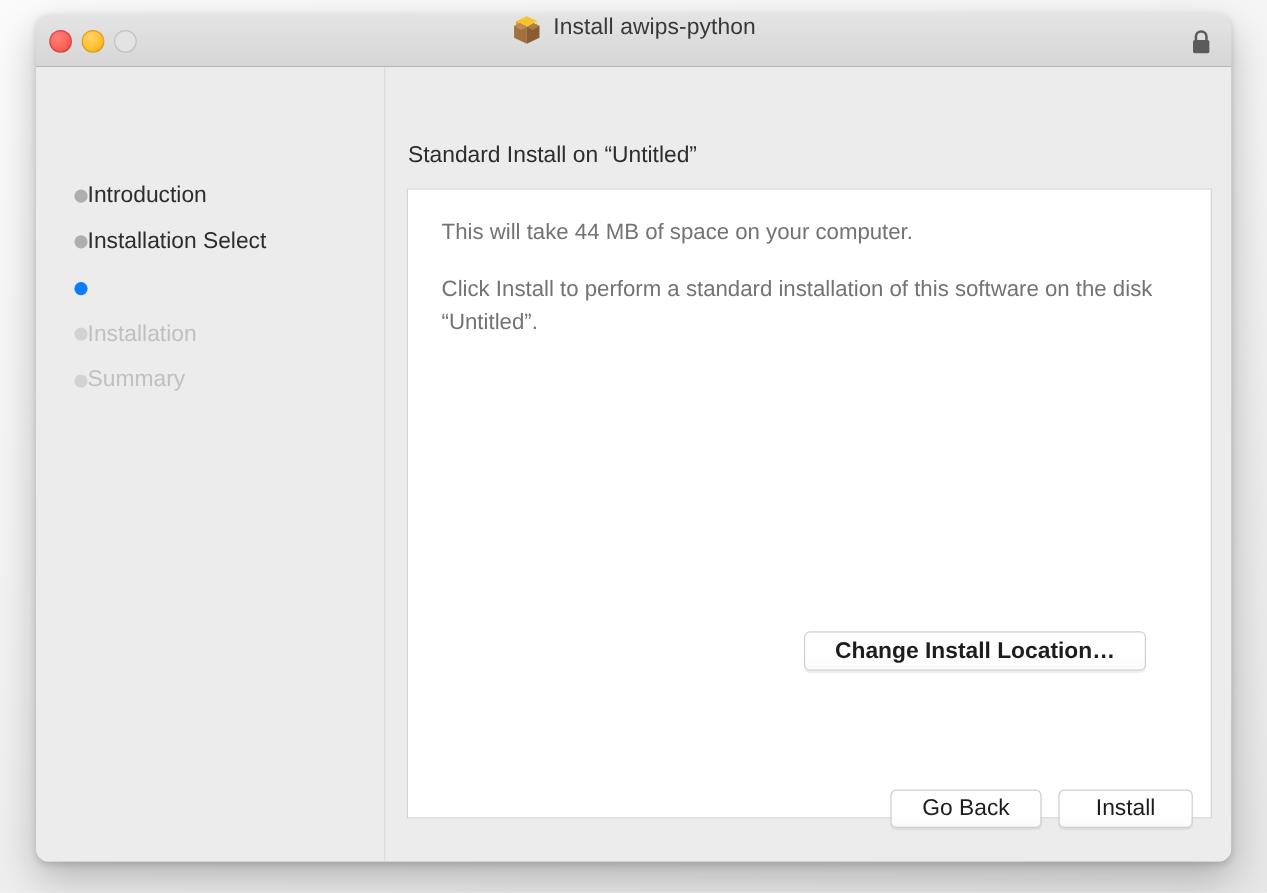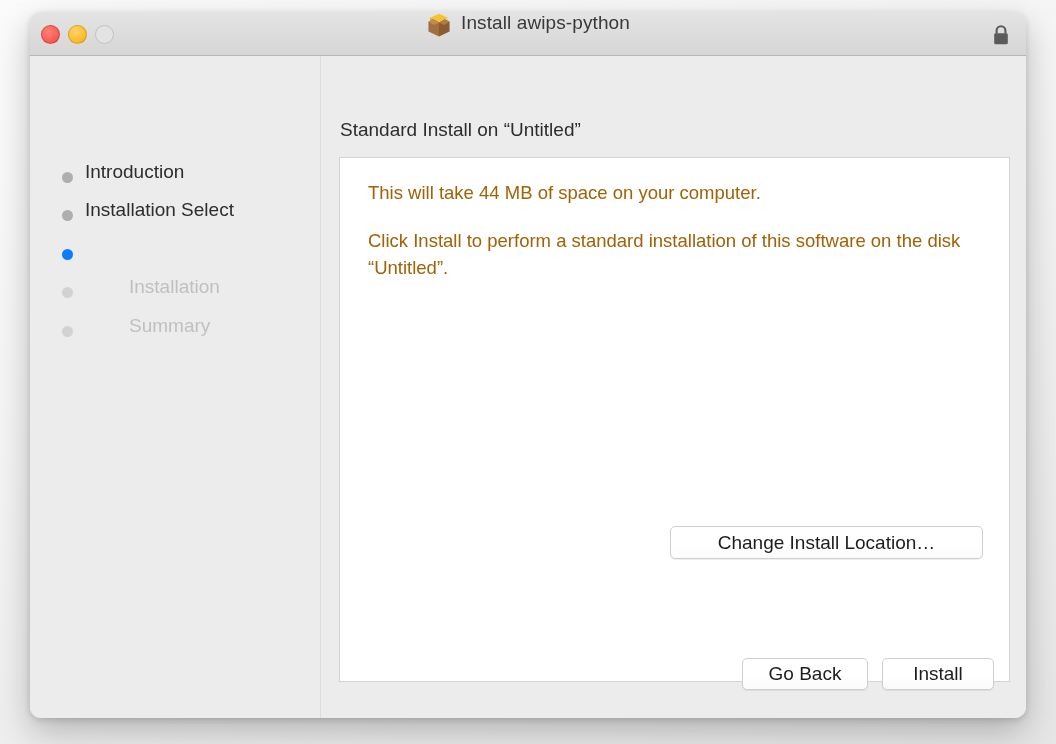--- a/index.html
+++ b/index.html
@@ -102,43 +102,42 @@
     box-sizing: border-box;
   }
   .steps {
     position: absolute;
     left: 32px;
     top: 88px;
     width: 250px;
   }
   .step {
     display: flex;
-    align-items: flex-end;
+    align-items: center;
     height: 38.5px;
-    gap: 12px;
   }
   .dot {
     width: 11px;
     height: 11px;
     border-radius: 50%;
     flex: 0 0 11px;
     background: #aeaeae;
   }
   .step.active .dot { background: #0b7cff; }
   .step.dim .dot { background: #d2d2d2; }
   .step-label {
     font-size: 19px;
     color: #2d2d2e;
     white-space: nowrap;
   }
   .step.active .step-label {
     font-weight: bold;
     color: #1d1d1f;
   }
-  .step.dim .step-label { color: #c0c0c0; margin-left: 44px; }
+  .step.dim .step-label { color: #c0c0c0; }
 
   
   .content {
     position: absolute;
     left: 279px;
     top: 0;
     right: 0;
     height: 662px;
   }
   .pane-heading {
@@ -158,21 +157,21 @@
     background: #ffffff;
     border: 1px solid #d4d4d4;
     box-sizing: border-box;
   }
   .panel-text {
     position: absolute;
     left: 28px;
     top: 22px;
     width: 612px;
     font-size: 18.5px;
-    color: #a16207;
+    color: #737373;
     line-height: 1.45;
   }
   .panel-text p { margin: 0 0 21px 0; }
   .panel-text p:last-child { margin-bottom: 0; }
 
   
   .btn {
     background: linear-gradient(to bottom, #ffffff 0%, #ffffff 55%, #fbfbfb 100%);
     border: 1px solid #cfcfcf;
     border-radius: 5px;
@@ -183,22 +182,23 @@
     padding: 0;
     cursor: default;
     display: flex;
     align-items: center;
     justify-content: center;
   }
   .btn-change {
     position: absolute;
     left: 361px;
     top: 470px;
-    width: 313px;
+    width: 285px;
     height: 33px;
+    font-weight: bold;
   }
   .footer-buttons {
     position: absolute;
     right: 32px;
     bottom: 28px;
     display: flex;
     gap: 14px;
   }
   .btn-goback { width: 126px; height: 32px; }
   .btn-install { width: 112px; height: 32px; }

